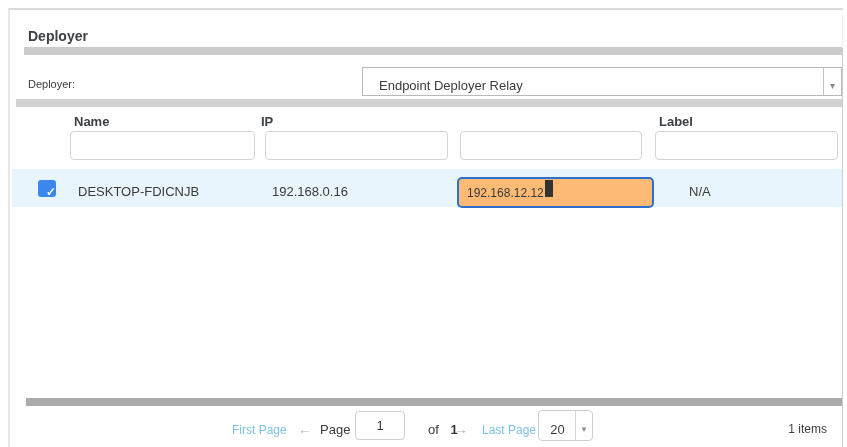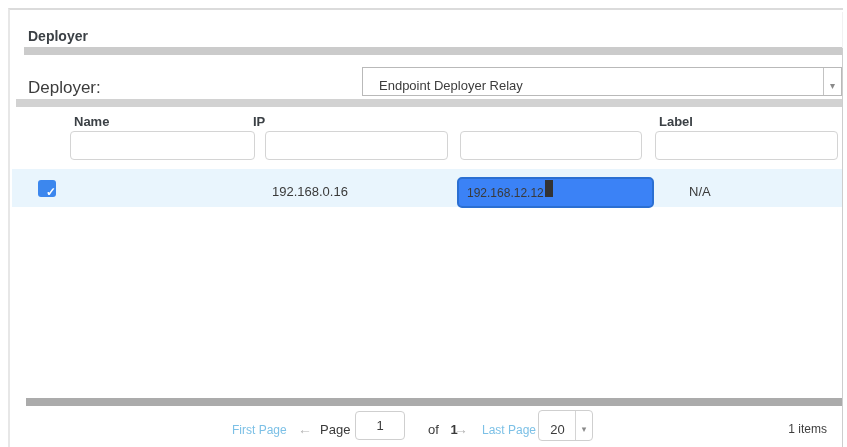--- a/index.html
+++ b/index.html
@@ -9,21 +9,21 @@
     border-top:2px solid #dbdbdb; border-left:2px solid #e7e7e7;
     border-bottom:3px solid #e2e2e2; overflow:hidden;
   }
   .abs { position:absolute; }
   .page-title { left:14px; top:14px; font-size:14px; font-weight:bold; color:#3b4045; }
   .hr { height:1px; background:#cbcbcb; }
   .hr-title { left:14px; top:37px; width:818px; }
   .hr-form  { left:6px;  top:89px; width:826px; background:#d2d2d2; }
   .hr-pager { left:16px; top:388px; width:816px; background:#ababab; }
 
-  .form-label { left:14px; top:64px; font-size:17px; color:#3c3c3c; }
+  .form-label { left:14px; top:64px; font-size:11px; color:#3c3c3c; }
   .select-box {
     left:352px; top:57px; width:480px; height:29px; background:#fff;
     border:1px solid #b9b9b9; cursor:pointer;
   }
   .select-value {
     position:absolute; left:12px; top:0; height:27px; line-height:27px;
     font-size:13px; color:#3c3c3c; white-space:nowrap;
   }
   .select-arrow-seg {
     position:absolute; right:0; top:0; width:18px; height:27px;
@@ -46,21 +46,21 @@
     background:#3c87ee; border-radius:3px; color:#fff; text-align:center;
     line-height:17px; font-size:12px; font-weight:bold; cursor:pointer;
   }
   .cell { position:absolute; top:0; height:38px; line-height:38px; font-size:13px; color:#3a3a3a; white-space:nowrap; }
   .cell-name  { left:62px; }
   .cell-ip    { left:256px; }
   .cell-label { left:673px; }
   .custom-input-wrap { position:absolute; left:441px; top:4px; width:197px; height:31px; }
   .custom-input {
     width:197px; height:31px; border:2px solid #2b6fd2; border-radius:5px;
-    background:#3b82f6; padding:0 8px; font-size:12px; color:#3a3a3a;
+    background:#fdba74; padding:0 8px; font-size:12px; color:#3a3a3a;
     font-family:"Liberation Sans", sans-serif; outline:none;
   }
   .caret { position:absolute; left:92px; top:7px; width:1px; height:17px; background:#333; }
 
   .pager-item { top:409px; font-size:12px; white-space:nowrap; }
   .pager-link { color:#7cc0e6; cursor:pointer; }
   .pager-arrow { top:407px; font-size:14px; color:#b5b5b5; cursor:default; }
   .pager-text { font-size:13px; color:#3a3a3a; top:408px; }
   .page-input {
     position:absolute; left:345px; top:401px; width:50px; height:29px;
@@ -99,32 +99,33 @@
   <div class="abs hr hr-title"></div>
 
   <div class="abs form-label">Deployer:</div>
   <div class="abs select-box">
     <span class="select-value">Endpoint Deployer Relay</span>
     <span class="select-arrow-seg">▾</span>
   </div>
   <div class="abs hr hr-form"></div>
 
   <div class="abs col-header" style="left:60px;">Name</div>
-  <div class="abs col-header" style="left:239px;">IP</div>
+  <div class="abs col-header" style="left:247px;">IP</div>
   <div class="abs col-header" style="left:645px;">Label</div>
 
   <input class="filter-input" style="left: 60px; width: 185px;" value="">
   <input class="filter-input" style="left: 255px; width: 183px;" value="">
   <input class="filter-input" style="left: 450px; width: 182px;" value="">
   <input class="filter-input" style="left: 645px; width: 183px;" value="">
 
   <div class="abs data-row">
     <div class="checkbox">
       <span>✓</span>
     </div>
+    <div class="cell cell-name">DESKTOP-FDICNJB</div>
     <div class="cell cell-ip">192.168.0.16</div>
     <div class="custom-input-wrap">
       <input class="custom-input" value="192.168.12.12" style="">
       <div class="caret"></div>
     </div>
     <div class="cell cell-label">N/A</div>
   </div>
 
   <div class="abs hr hr-pager"></div>
 

